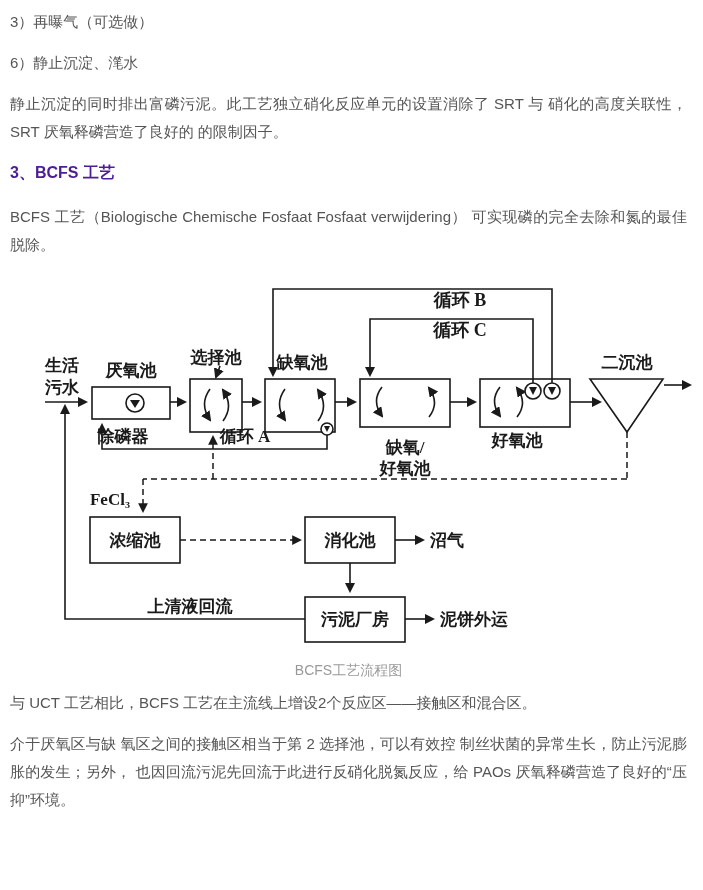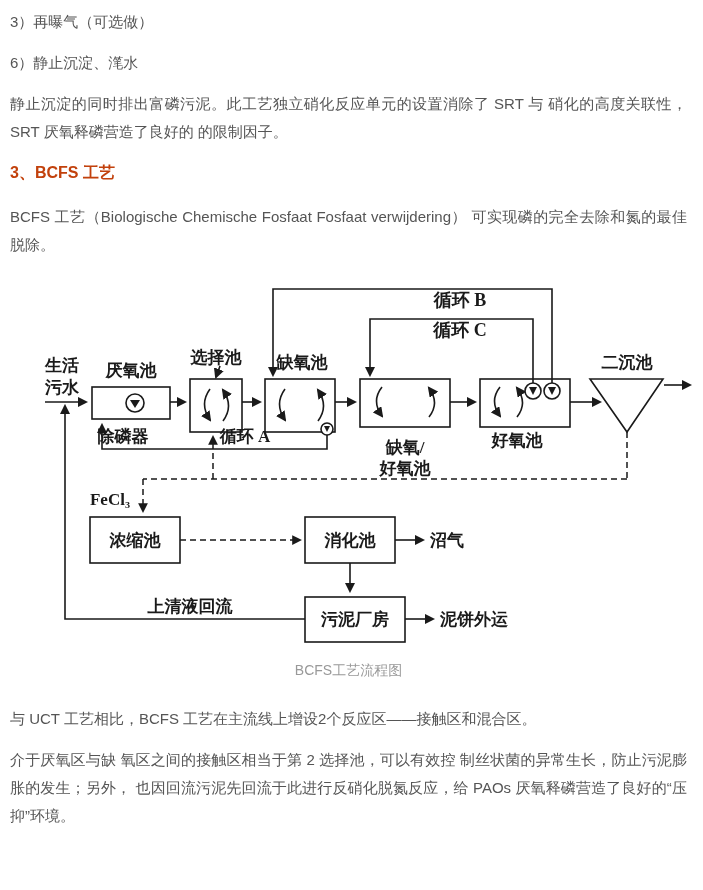--- a/index.html
+++ b/index.html
@@ -15,27 +15,27 @@
     margin: 0 0 13px 0;
     font-size: 15px;
     line-height: 28px;
     color: #555555;
     text-align: justify;
   }
   h3.section-heading {
     margin: 8px 0 16px 0;
     font-size: 16px;
     line-height: 28px;
-    color: #c2410c;
+    color: #4c1d95;
     font-weight: bold;
   }
   figure.diagram-figure { margin: 6px 0 0 20px; padding: 0; }
   figure.diagram-figure svg { display: block; }
   .diagram-caption {
-    margin: 2px 0 24px 0;
+    margin: 2px 0 8px 0;
     font-size: 14px;
     color: #999999;
     text-align: center;
     line-height: 22px;
   }
   
   .ink { stroke: #1a1a1a; stroke-width: 1.6; fill: none; }
   .ink-dash { stroke: #1a1a1a; stroke-width: 1.5; fill: none; stroke-dasharray: 6 4; }
   .ink-fill { fill: #1a1a1a; stroke: none; }
   .ink-white { stroke: #1a1a1a; stroke-width: 1.6; fill: #ffffff; }

